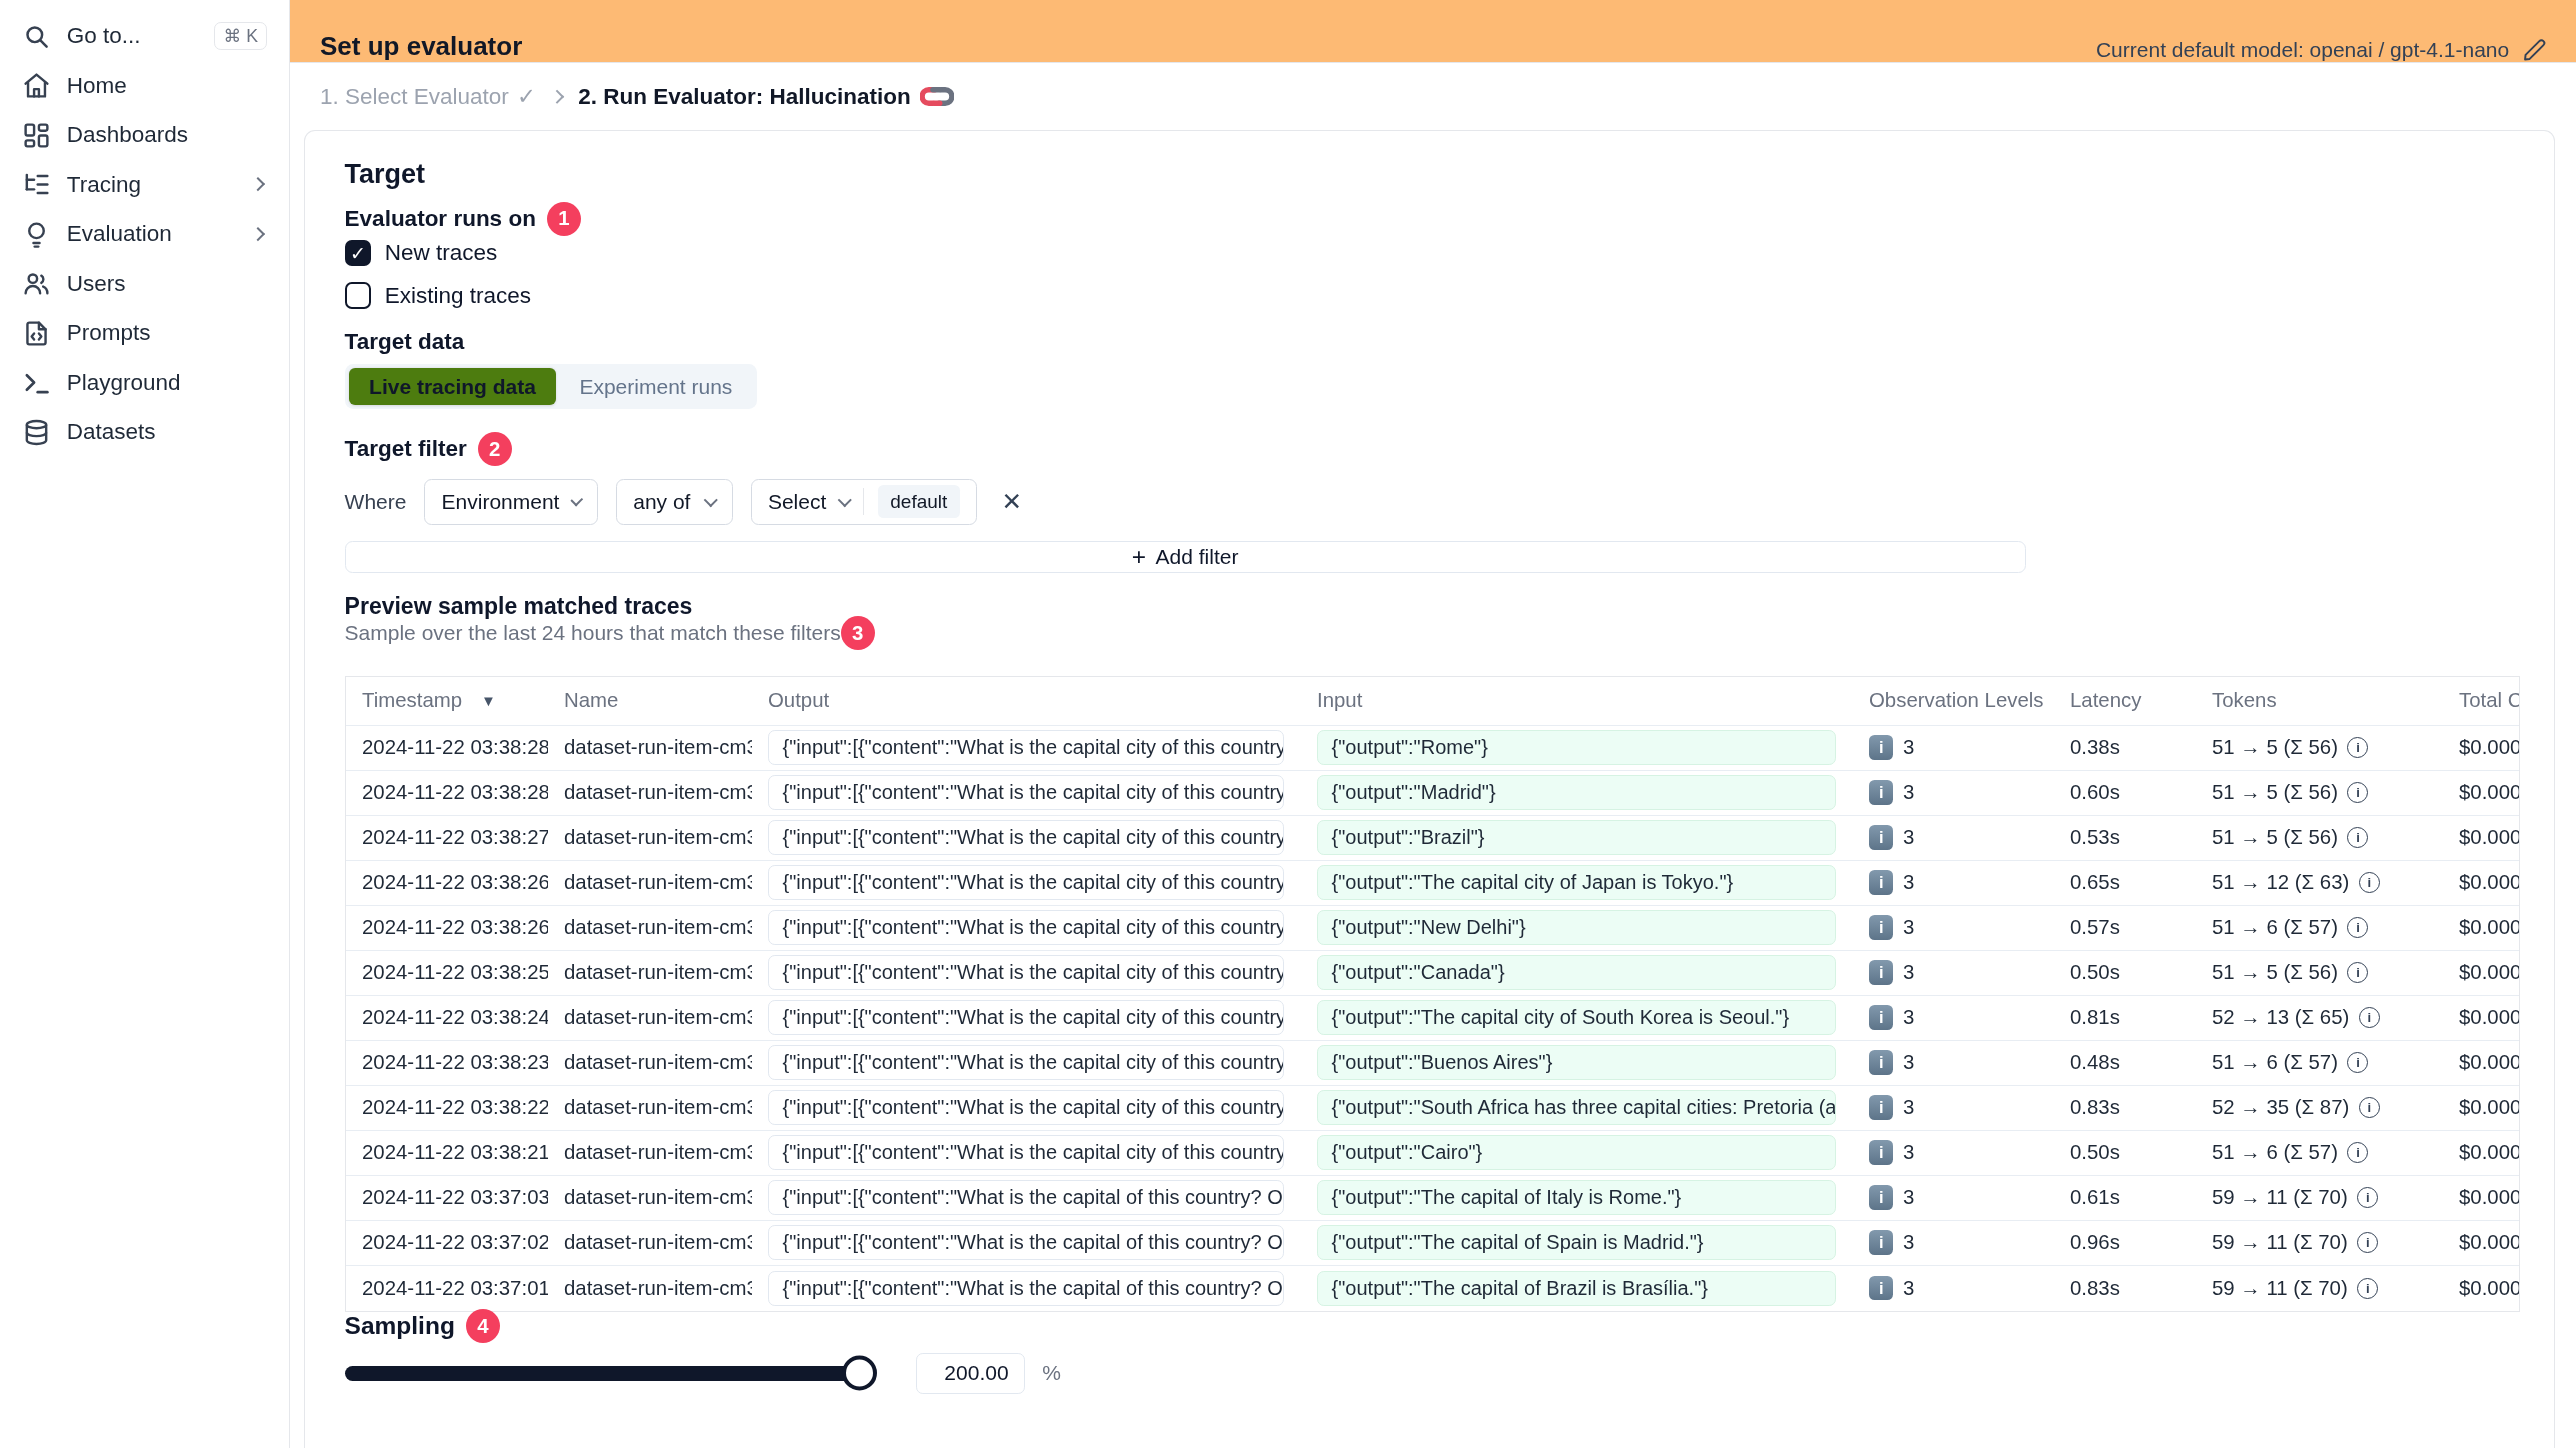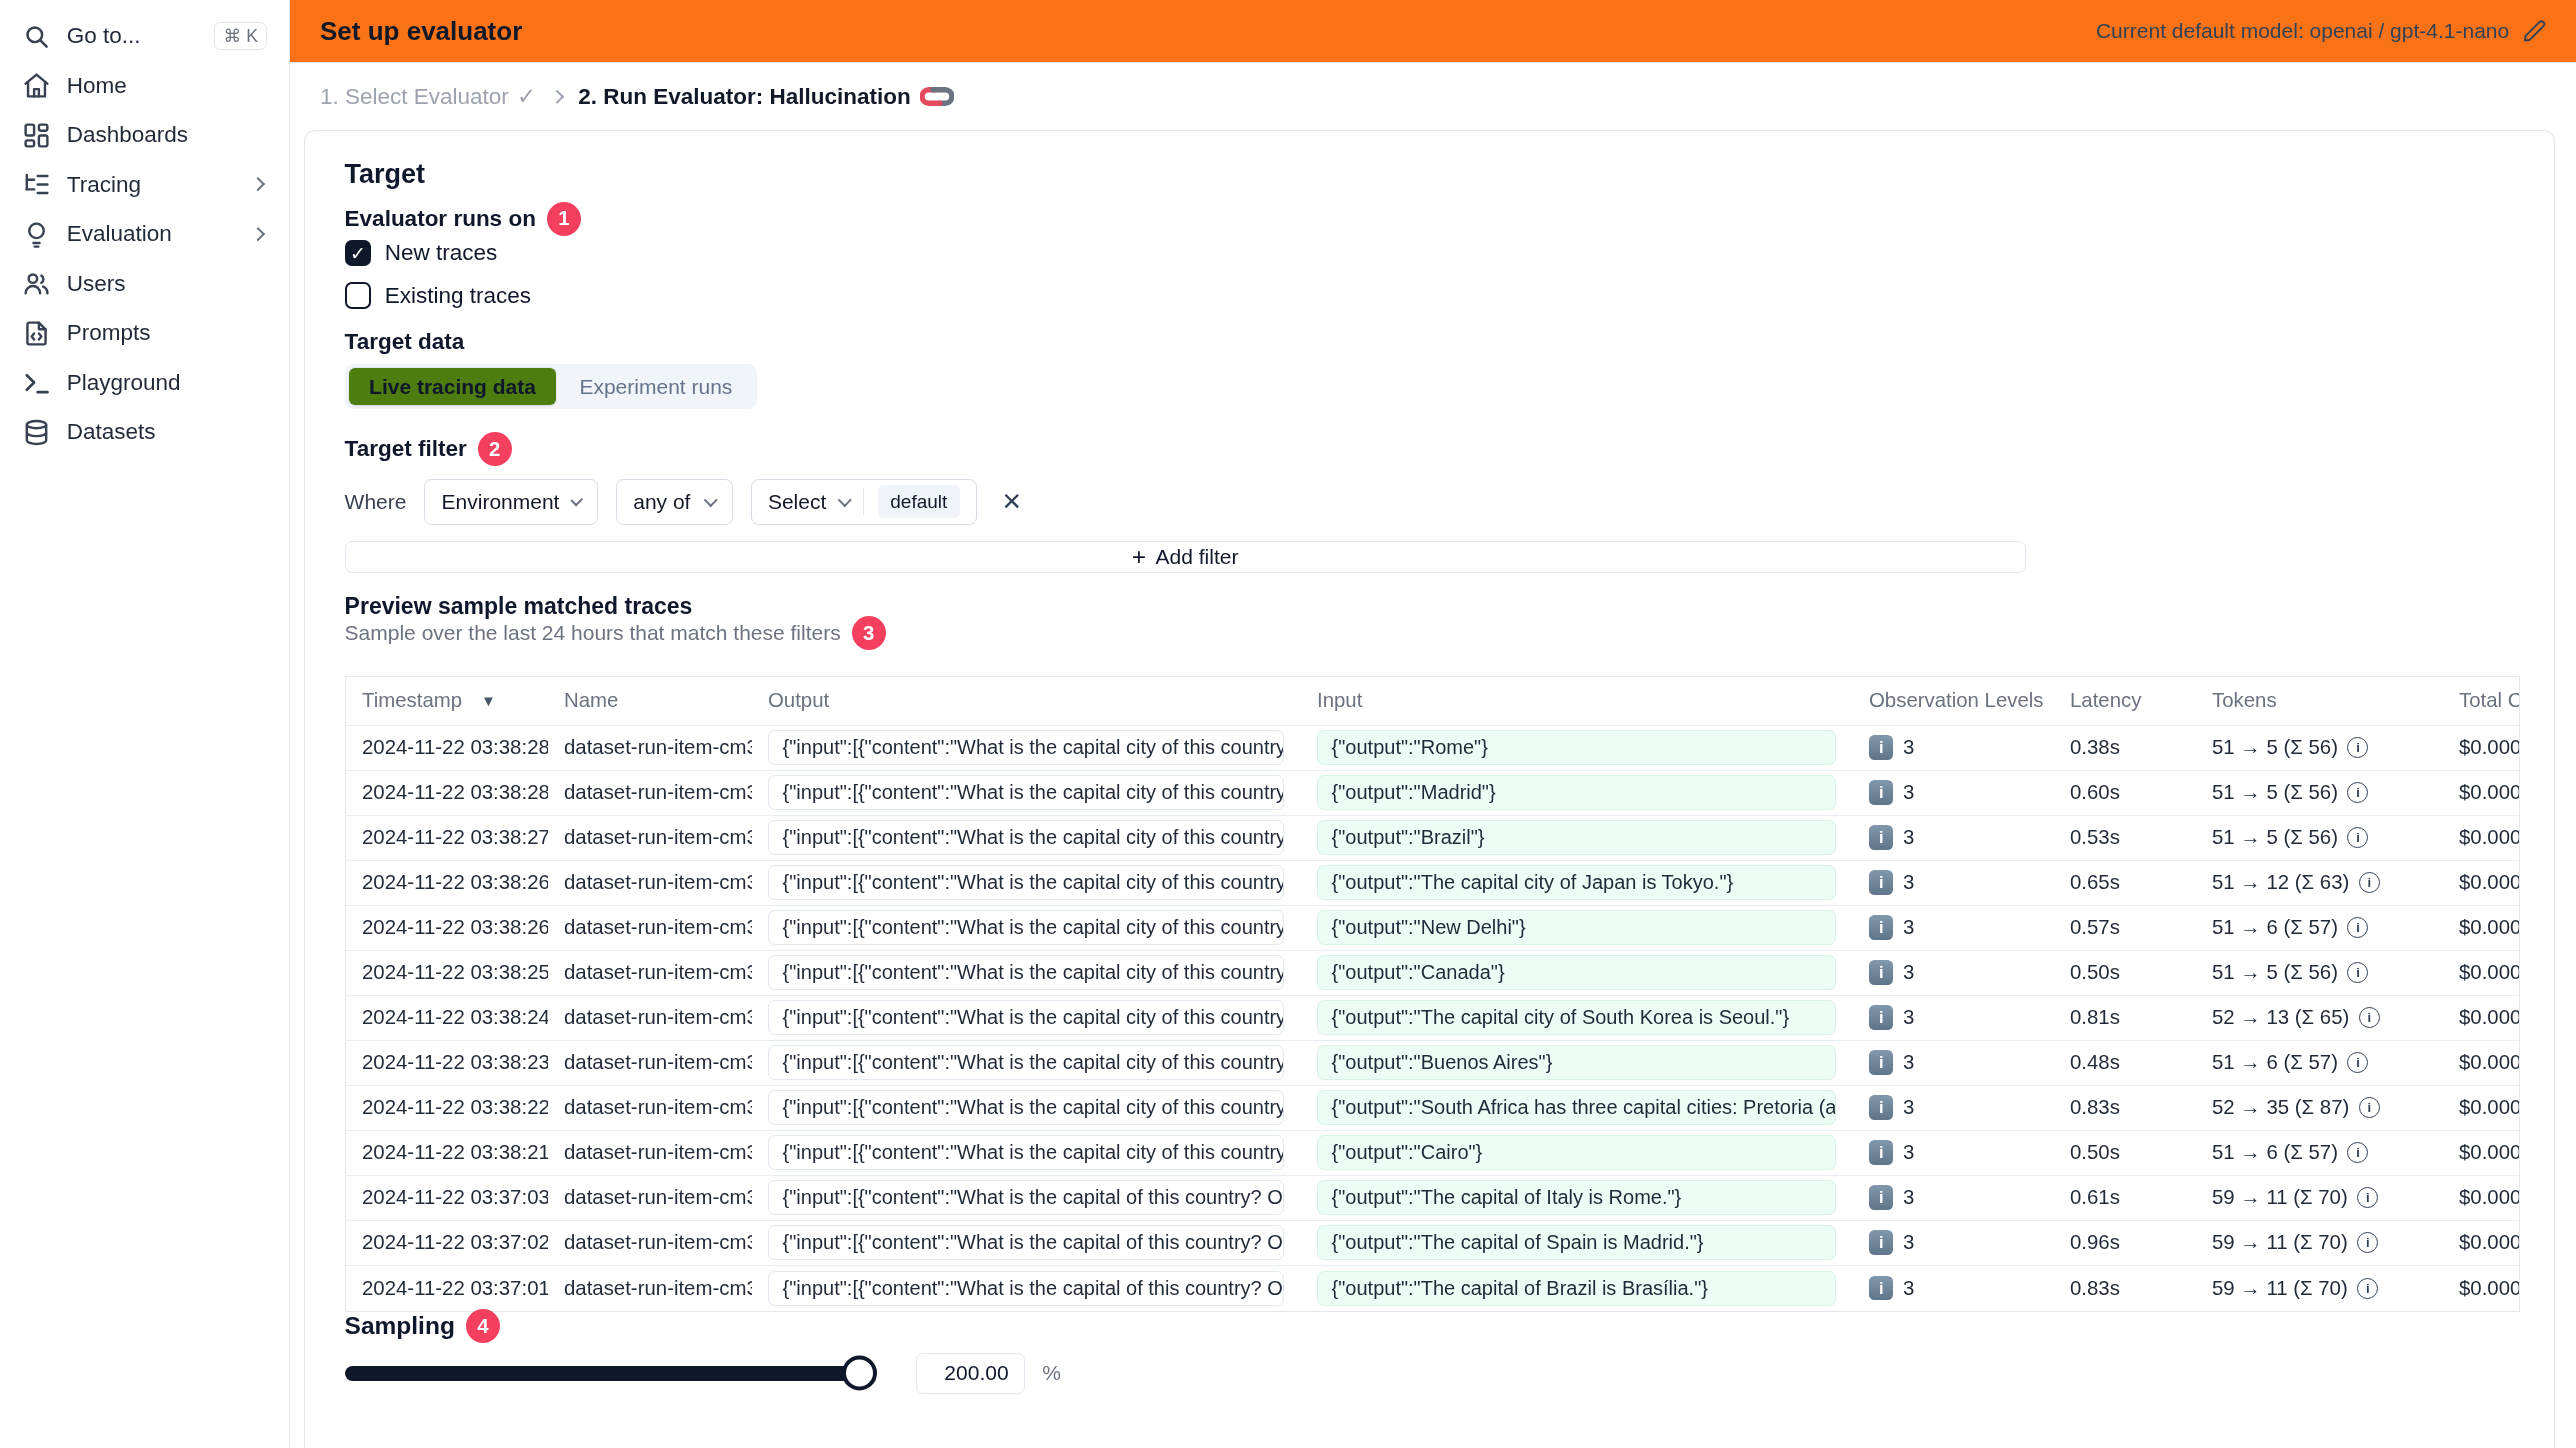--- a/index.html
+++ b/index.html
@@ -14,22 +14,22 @@
     border-radius:8.2px; cursor:pointer; margin-bottom:7.5px; }
   .side-row .lbl { font-size:22.5px; color:#1f2937; }
   .side-row .icon { width:30px; height:30px; display:flex; align-items:center; justify-content:center; }
   .side-row .spacer { flex:1; }
   .kbd { border:1.4px solid #e5e7eb; border-radius:6.8px; padding:2.7px 8.2px; font-size:17.7px; color:#6b7280; }
   .chev-r { width:10.2px; height:10.2px; border-right:2.4px solid #6b7280; border-bottom:2.4px solid #6b7280;
     transform:rotate(-45deg); margin-right:4.1px; }
 
   
   .main { flex:1; display:flex; flex-direction:column; min-width:0; }
-  .topbar { height:63px; background:#f97316; border-bottom:1.4px solid #e5e7eb;
-    display:flex; align-items:center; padding:0 30px; flex-shrink:0; }
+  .topbar { height:63px; background:#fdba74; border-bottom:1.4px solid #e5e7eb;
+    display:flex; align-items:flex-end; padding:0 30px; flex-shrink:0; }
   .topbar h1 { font-size:26px; font-weight:700; color:#111827; }
   .topbar .right { margin-left:auto; display:flex; align-items:center; gap:12.3px; }
   .topbar .model { font-size:21px; color:#334155; }
 
   .crumbbar { height:67px; display:flex; align-items:center; gap:16.4px; padding:0 30px;
     background:#fff; flex-shrink:0; }
   .crumb1 { font-size:22.5px; color:#9ca3af; display:flex; align-items:center; gap:8.2px; cursor:pointer; }
   .crumb-sep { width:9.5px; height:9.5px; border-right:2px solid #9ca3af; border-bottom:2px solid #9ca3af;
     transform:rotate(-45deg); }
   .crumb2 { font-size:22.5px; font-weight:700; color:#111827; display:flex; align-items:center; gap:9.5px; }
@@ -65,21 +65,21 @@
     transform:rotate(45deg); margin-top:-4.1px; }
   .sel .divider { width:1.4px; height:27px; background:#e5e7eb; }
   .chip { background:#f1f5f9; border-radius:5.5px; padding:5.5px 12.3px; font-size:19px; color:#111827; }
   .xbtn { font-size:24.5px; color:#334155; cursor:pointer; padding:0 6.8px; }
 
   .addfilter { width:1681px; height:32px; border:1.4px solid #e2e8f0; border-radius:7.5px; background:#fff;
     display:flex; align-items:center; justify-content:center; gap:9.5px; font-size:21px; color:#0f172a; cursor:pointer; }
   .addfilter .plus { font-size:24.5px; line-height:1; }
 
   .ptitle { font-size:23px; font-weight:700; height:26px; }
-  .psub { font-size:21px; color:#6b7280; height:24.5px; display:flex; align-items:center; gap:11px; }
+  .psub { font-size:21px; color:#6b7280; height:24.5px; display:flex; align-items:center; }
 
   
   .table-wrap { width:2175px; border:1.4px solid #e5e7eb; }
   .tr { display:grid; grid-template-columns:202px 204px 549px 552px 201px 142px 247px 1fr;
     border-bottom:1.4px solid #e8edf3; }
   .tr:last-child { border-bottom:none; }
   .thead { height:49px; }
   .thead .th { font-size:20.4px; color:#6b7280; font-weight:500; display:flex; align-items:center;
     padding:0 16.4px; white-space:nowrap; overflow:hidden; gap:19px; }
   .sortglyph { font-size:15px; color:#475569; }

